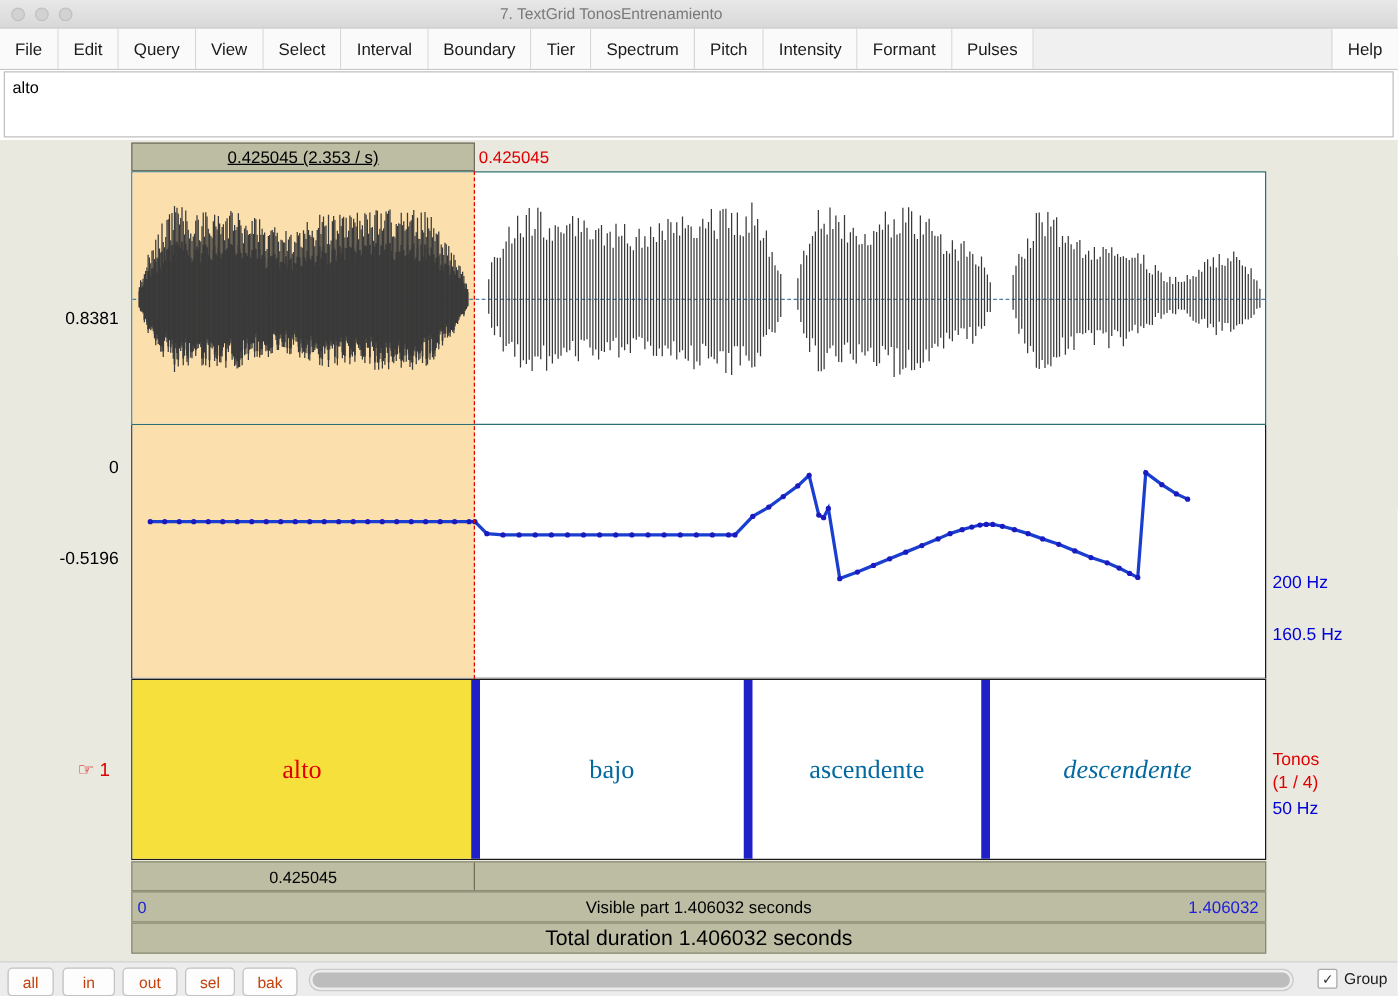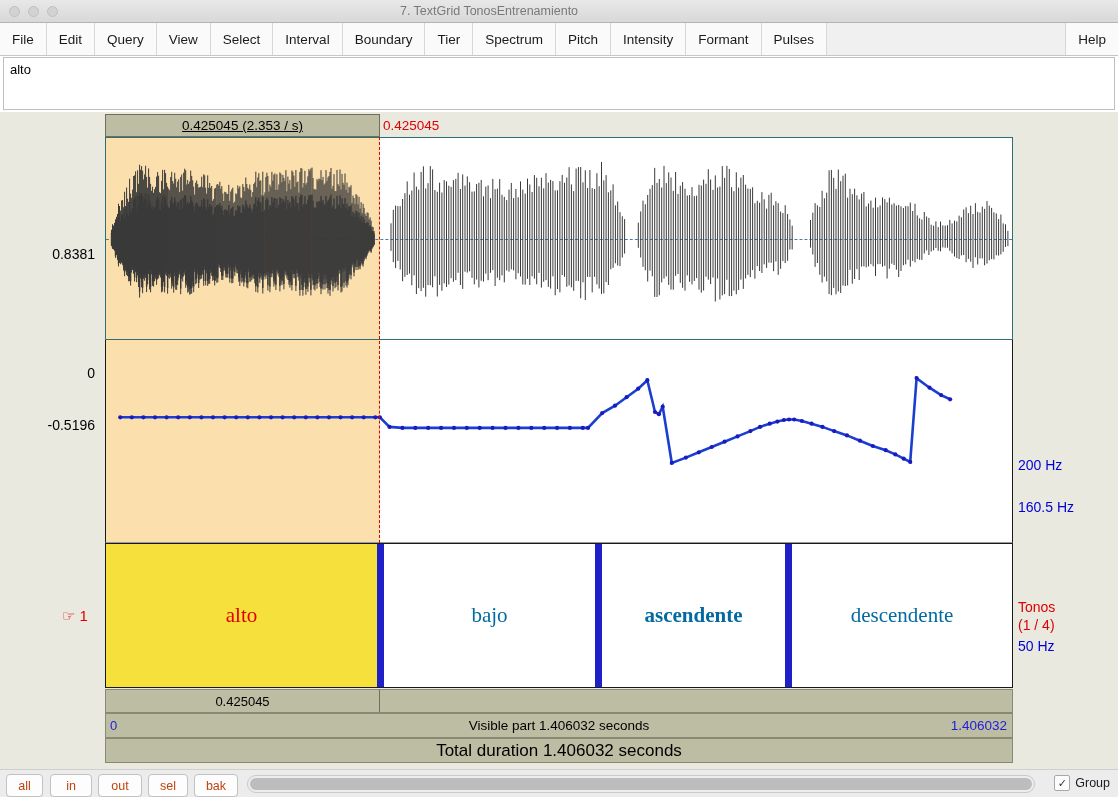--- a/index.html
+++ b/index.html
@@ -1061,21 +1061,21 @@
           <line x1="894.9" y1="76.5" x2="894.9" y2="116.4"></line>
           <line x1="897.2" y1="85.4" x2="897.2" y2="113.8"></line>
           <line x1="899.5" y1="86.3" x2="899.5" y2="108.9"></line>
           <line x1="901.9" y1="92.9" x2="901.9" y2="108.2"></line>
           <line x1="904.2" y1="100.0" x2="904.2" y2="100.0"></line>
         </g>
     </svg>
   </div>
   <div class="wave-axis-label" style="top:134px; width:95px; left:0;">0.8381</div>
   <div class="wave-axis-label" style="top:253px; width:95px; left:0;">0</div>
-  <div class="wave-axis-label" style="top:305px; width:95px; left:0;">-0.5196</div>
+  <div class="wave-axis-label" style="top:326px; width:95px; left:0;">-0.5196</div>
 
   <div class="band" id="pitchpanel">
     <div id="pitch-sel-bg"></div>
     <svg id="pitch-svg" width="906" height="203" viewBox="0 0 906 203" style="position:absolute;left:0;top:0">
 
       <polyline id="pitch-curve" fill="none" stroke="#1a3fd0" stroke-width="2.6" points="14.2,77.3 25.8,77.3 37.4,77.3 49.0,77.3 60.6,77.3 72.2,77.3 83.8,77.3 95.4,77.3 107.0,77.3 118.6,77.3 130.2,77.3 141.8,77.3 153.4,77.3 165.0,77.3 176.6,77.3 188.2,77.3 199.8,77.3 211.4,77.3 223.0,77.3 234.5,77.3 246.1,77.3 257.7,77.3 269.3,77.3 273.9,77.3 283.5,86.9 296.4,87.9 309.3,87.9 322.2,87.9 335.1,87.9 348.0,87.9 360.8,87.9 373.7,87.9 386.6,87.9 399.5,87.9 412.4,87.9 425.3,87.9 438.2,87.9 451.1,87.9 463.9,87.9 476.8,87.9 482.0,87.9 496.2,73.1 509.0,65.7 520.6,57.2 532.2,48.7 541.3,40.2 549.0,72.0 552.9,74.2 556.7,66.7 565.8,122.9 579.9,117.6 592.8,112.3 605.7,107.0 618.6,101.7 631.5,96.4 644.4,91.1 654.0,86.9 663.7,83.7 671.4,81.6 677.9,80.0 683.0,79.5 688.2,79.5 695.9,81.0 705.6,83.7 716.5,86.9 728.1,91.1 741.0,95.4 753.9,100.7 766.8,106.0 779.7,110.2 789.3,114.4 797.7,118.7 804.2,121.9 810.6,38.1 823.5,47.7 835.1,55.1 844.1,59.3"></polyline>
       <g id="pitch-dots" fill="#1a1ac0">
           <circle cx="14.2" cy="77.3" r="2.1"></circle>
           <circle cx="25.8" cy="77.3" r="2.1"></circle>
           <circle cx="37.4" cy="77.3" r="2.1"></circle>
@@ -1164,22 +1164,22 @@
 
   <div class="band" id="tierpanel">
     <div id="tier-sel-bg"></div>
 
     <div class="tier-boundary" style="left:271px;"></div>
     <div class="tier-boundary" style="left:489px;"></div>
     <div class="tier-boundary" style="left:679px;"></div>
 
     <div class="interval-label selected" style="left:0px;   width:271px;">alto</div>
     <div class="interval-label" style="left:278px; width:211px;">bajo</div>
-    <div class="interval-label" style="left:496px; width:183px;font-weight:bold;">ascendente</div>
-    <div class="interval-label" style="left:686px; width:220px;">descendente</div>
+    <div class="interval-label" style="left:496px; width:183px;">ascendente</div>
+    <div class="interval-label" style="left:686px; width:220px;font-style:italic;">descendente</div>
   </div>
   <div id="tier-left-marker">☞ 1</div>
   <div id="tier-name">
     <div>Tonos</div>
     <div>(1 / 4)</div>
   </div>
 
   <div class="band" id="durbar">
     <div class="cell left">0.425045</div>
   </div>

